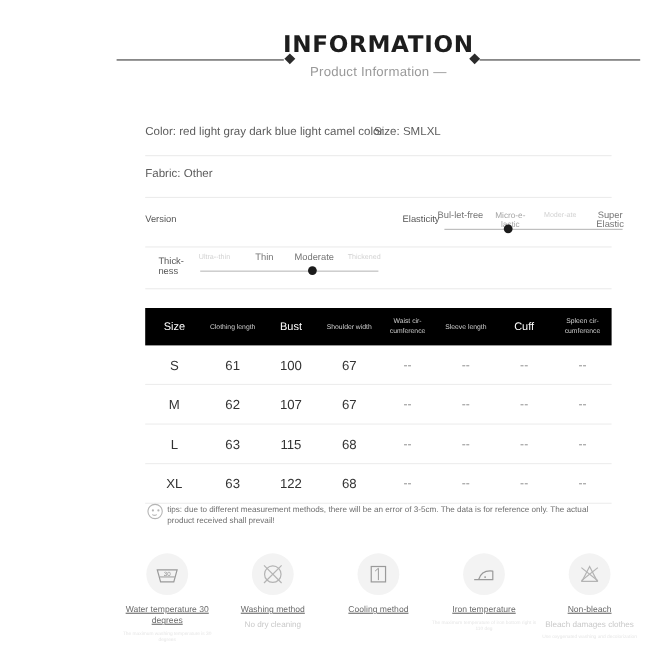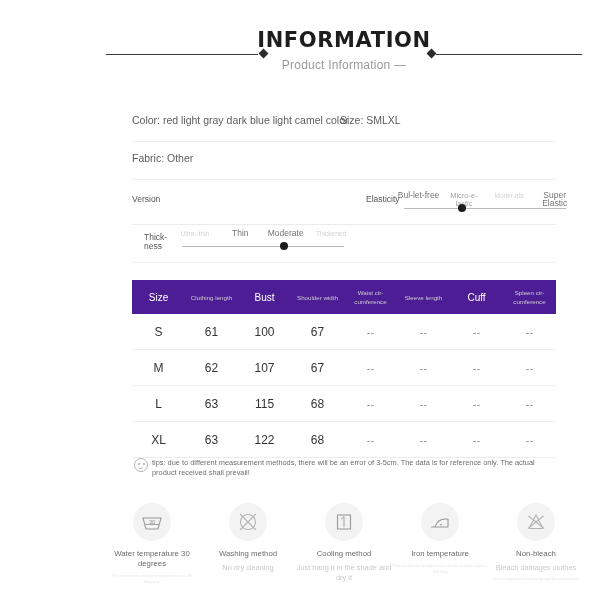--- a/index.html
+++ b/index.html
@@ -159,21 +159,21 @@
 
   
   .table {
     position: absolute;
     left: 88px;
     top: 280px;
     width: 424px;
   }
   .thead {
     display: flex;
-    background: #4c1d95;
+    background: #000000;
     height: 34px;
     align-items: center;
   }
   .thead .th {
     flex: 1;
     text-align: center;
     color: #ffffff;
     line-height: 9px;
     padding: 0 2px;
     box-sizing: border-box;
@@ -256,20 +256,21 @@
     border-radius: 50%;
     background: #f3f3f3;
     margin: 0 auto 8px auto;
     position: relative;
   }
   .care-badge svg { position: absolute; left: 7px; top: 7px; }
   .care-title {
     font-size: 7.8px;
     color: #6a6a6a;
     line-height: 10px;
+    text-decoration: underline;
   }
   .care-sub {
     font-size: 7.4px;
     color: #c9c9c9;
     line-height: 10px;
     margin-top: 4px;
   }
   .care-faint {
     font-size: 4.4px;
     color: #e6e6e6;
@@ -428,21 +429,20 @@
 
     <div class="care-item">
       <div class="care-badge">
         <svg width="24" height="24" viewBox="0 0 24 24">
           <rect x="5.5" y="5" width="13" height="14" fill="none" stroke="#9a9a9a" stroke-width="1.1"></rect>
           <line x1="12" y1="6.6" x2="12" y2="17.4" stroke="#9a9a9a" stroke-width="0.9"></line>
           <line x1="12" y1="6.6" x2="9" y2="9.2" stroke="#9a9a9a" stroke-width="0.9"></line>
         </svg>
       </div>
       <div class="care-title">Cooling method</div>
-      <div class="care-sub">Just hang it in the shade and dry it</div>
       <div class="care-faint"></div>
     </div>
 
     <div class="care-item">
       <div class="care-badge">
         <svg width="24" height="24" viewBox="0 0 24 24">
           <path d="M3.5 17 L20 17 L20 9.2 C14 8.4 9 10.8 7 17 Z" fill="none" stroke="#9a9a9a" stroke-width="1.1" stroke-linejoin="round"></path>
           <circle cx="13" cy="14.6" r="0.85" fill="#9a9a9a"></circle>
         </svg>
       </div>

